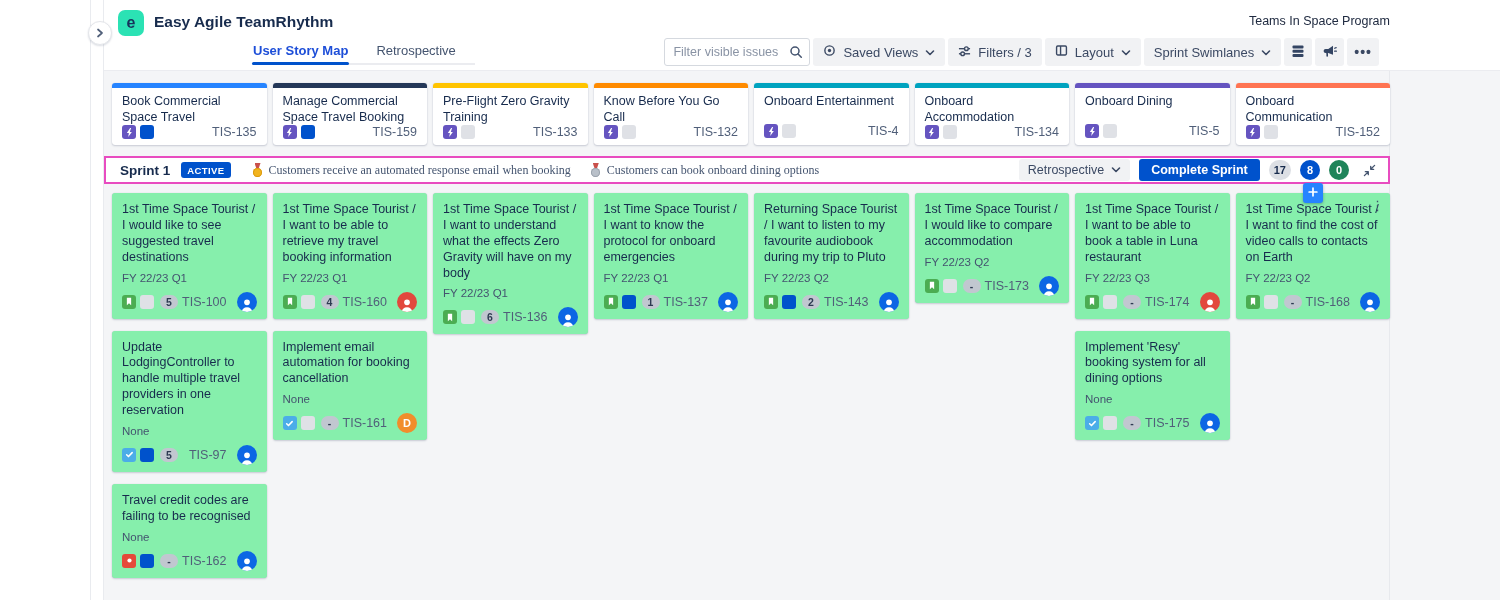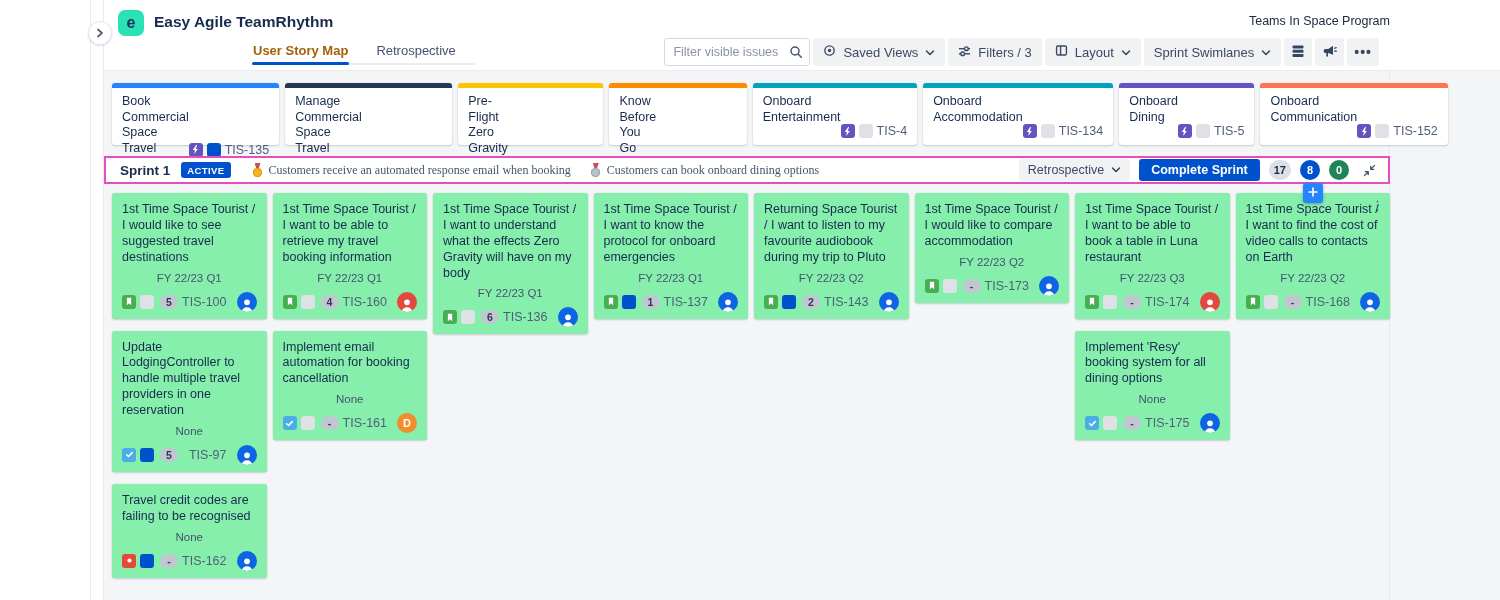--- a/index.html
+++ b/index.html
@@ -18,21 +18,21 @@
   .content { position:absolute; left:104px; top:0; width:1396px; bottom:0; }
   
   .header { position:relative; height:70px; background:#fff; }
   .logo { position:absolute; left:14px; top:10px; width:26px; height:26px; border-radius:7px;
     background:#2BE2B4; color:#17315B; font-weight:800; font-size:16px;
     display:flex; align-items:center; justify-content:center; }
   .app-title { position:absolute; left:50px; top:13px; font-size:15.5px; font-weight:700; color:#172B4D; }
   .program { position:absolute; right:110px; top:14px; font-size:12.5px; color:#202B41; }
   .tabs { position:absolute; left:148px; top:41px; display:flex; gap:26px; border-bottom:2px solid #EBECF0; padding-right:18px; }
   .tab { font-size:13px; padding:2px 1px 5px; cursor:pointer; color:#44546F; font-weight:500; position:relative; }
-  .tab.active { color:#a16207; font-weight:700; }
+  .tab.active { color:#1d4ed8; font-weight:700; }
   .tab.active::after { content:""; position:absolute; left:0; right:0; bottom:-2px; height:3px; background:#0052CC; border-radius:2px; }
   .toolbar { position:absolute; right:121px; top:38px; display:flex; align-items:center; gap:3px; }
   .search { position:relative; width:146px; height:28px; }
   .search input { width:100%; height:100%; border:1px solid #D5D9DF; border-radius:3px; padding:0 26px 0 8px;
     font-size:12.5px; color:#172B4D; font-family:inherit; outline:none; background:#fff; }
   .search input::placeholder { color:#8993A4; }
   .search .mag { position:absolute; right:7px; top:7px; }
   .tbtn { height:28px; background:#F1F2F4; border:none; border-radius:3px; display:flex; align-items:center; gap:7px;
     padding:0 10px; font-size:13px; color:#3B4963; font-weight:500; font-family:inherit; cursor:pointer; white-space:nowrap; }
   .tbtn.icon-only { padding:0 7px; }
@@ -41,28 +41,28 @@
   .board { position:absolute; left:0; top:70px; width:1396px; bottom:0; background:#F4F5F7; border-top:1px solid #EBECF0; }
   .board-right-line { position:absolute; left:1285px; top:0; bottom:0; width:1px; background:#E7E9ED; }
   .grid8 { position:absolute; left:8px; width:1278px; display:grid; grid-template-columns:repeat(8,1fr); gap:6px; }
   .epics-grid { top:12px; }
   .cards-grid { top:122px; align-items:start; }
   .col { display:flex; flex-direction:column; gap:12px; min-width:0; }
   
   .epic-card { background:#fff; border-radius:3px; box-shadow:0 1px 2px rgba(9,30,66,.18), 0 0 1px rgba(9,30,66,.18);
     height:62px; display:flex; flex-direction:column; cursor:pointer; }
   .epic-bar { height:5px; border-radius:3px 3px 0 0; flex:none; background:#ccc; }
-  .epic-body { padding:6px 10px 7px; display:flex; flex-direction:row; flex:1; min-width:0; }
+  .epic-body { padding:6px 10px 7px; display:flex; flex-direction:column; flex:1; min-width:0; }
   .epic-title { font-size:12.5px; line-height:1.25; color:#172B4D; }
   .foot { margin-top:auto; display:flex; align-items:center; gap:4px; }
   
   .card { background:#86efac; border-radius:3px; box-shadow:0 1px 2px rgba(9,30,66,.18), 0 0 1px rgba(9,30,66,.18);
     padding:9px 10px 7px; position:relative; cursor:pointer; }
   .card-title { font-size:12.5px; line-height:1.27; color:#172B4D; }
-  .card-label { margin-top:6px; font-size:11.5px; color:#44546F;text-align:center; }
+  .card-label { margin-top:6px; font-size:11.5px; color:#44546F; }
   .card-foot { margin-top:8px; display:flex; align-items:center; gap:4px; }
   .type-ic { width:14px; height:14px; border-radius:3px; flex:none; display:flex; align-items:center; justify-content:center; }
   .type-ic svg { display:none; }
   .t-story { background:#4BAD52; } .t-story .g-story { display:block; }
   .t-task { background:#4BADE8; } .t-task .g-task { display:block; }
   .t-bug  { background:#E5493A; } .t-bug  .g-bug  { display:block; }
   .t-epic { background:#6554C0; } .t-epic .g-epic { display:block; }
   .status-sq { width:14px; height:14px; border-radius:3px; flex:none; }
   .s-gray { background:#DFE1E6; } .s-blue { background:#0052CC; }
   .est { height:14px; min-width:18px; border-radius:8px; background:#C1C7D0; color:#2E3A52; font-size:10.5px;

